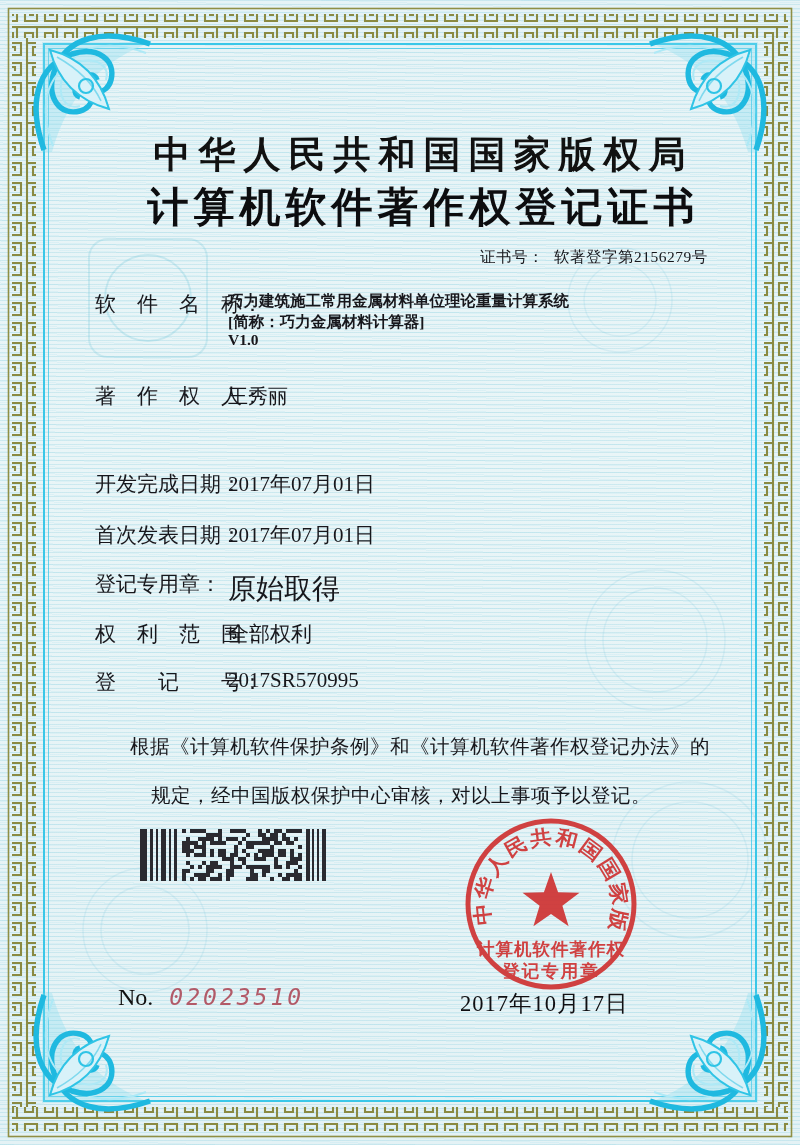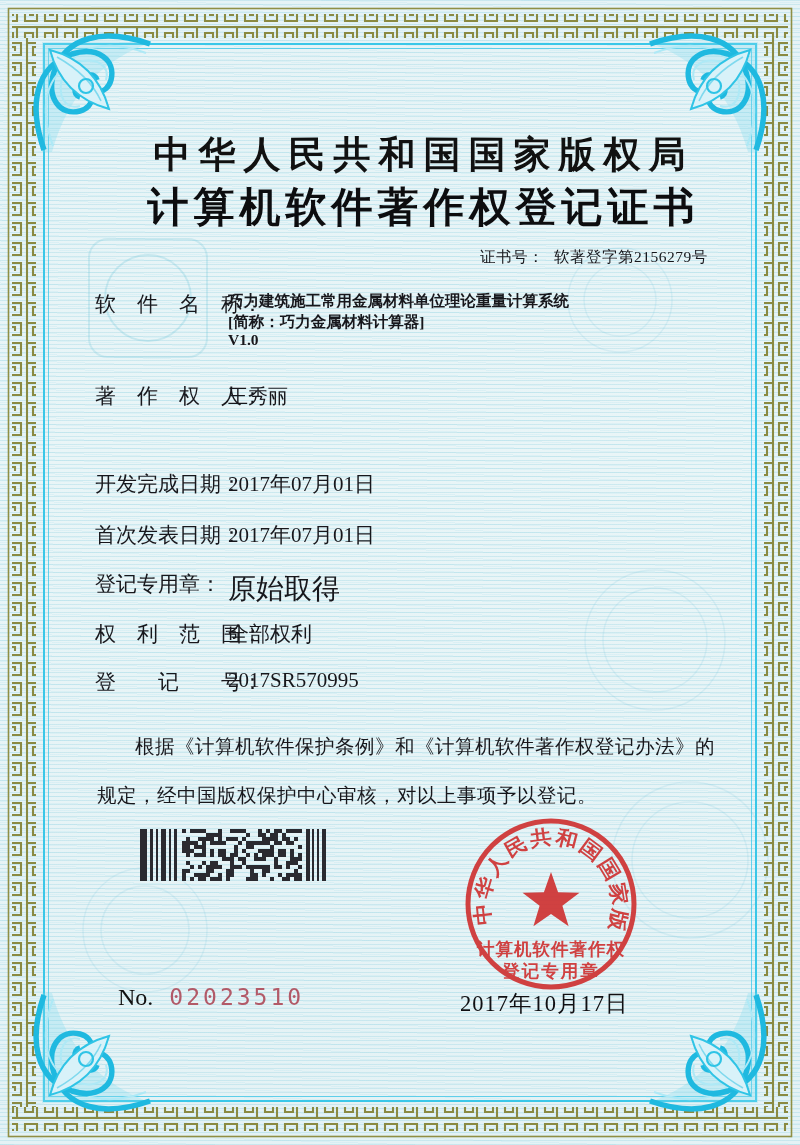--- a/index.html
+++ b/index.html
@@ -28,28 +28,28 @@
   .cert-title{
     left:0;right:0;top:180px;text-align:center;
     font-size:41px;font-weight:700;letter-spacing:5px;color:#0d0d0f;
   }
   .certno{left:480px;top:247px;font-size:15.5px;letter-spacing:.5px;color:#17171c;}
   .certno .v{margin-left:10px;}
   .lab{position:absolute;left:95px;font-size:21px;color:#17171c;white-space:nowrap;}
   .val{position:absolute;left:228px;font-size:20px;color:#17171c;white-space:nowrap;}
   .val.small{font-size:15.5px;font-weight:600;text-align:right;}
   .statement{
-    left:97px;top:722px;width:632px;
+    left:85px;top:722px;width:632px;
     font-size:19.5px;line-height:49px;text-indent:38px;
-    letter-spacing:.5px;color:#17171c;
+    letter-spacing:.5px;color:#17171c;text-align:center;
   }
   .serial{left:118px;top:984px;font-size:24px;color:#111;}
   .serial .num{
     font-family:"DejaVu Sans Mono",monospace;
-    font-size:23px;letter-spacing:3px;color:#b25a68;margin-left:16px;
+    font-size:23px;letter-spacing:3px;color:#b25a68;margin-left:16px;font-style:italic;
   }
   .issue-date{left:460px;top:988px;font-size:22.5px;color:#0f0f12;z-index:6;letter-spacing:1px;}
   
   .wm-badge{
     left:88px;top:238px;width:116px;height:116px;
     border:2px solid rgba(110,195,215,.45);border-radius:20px;opacity:.55;
   }
   .wm-badge .c{
     position:absolute;left:14px;top:14px;width:84px;height:84px;
     border:2px solid rgba(110,195,215,.5);border-radius:50%;

